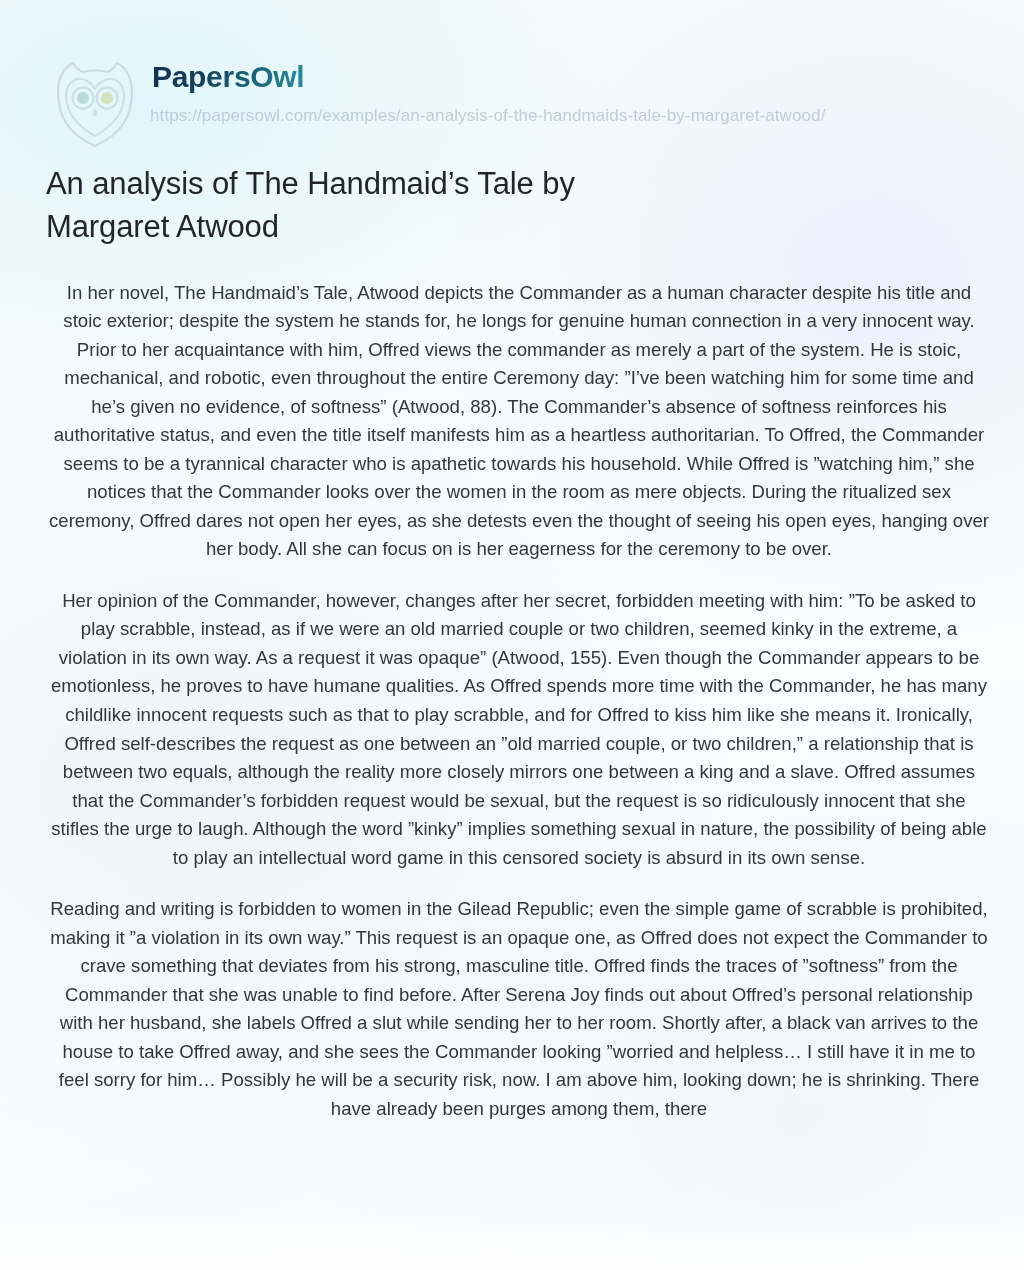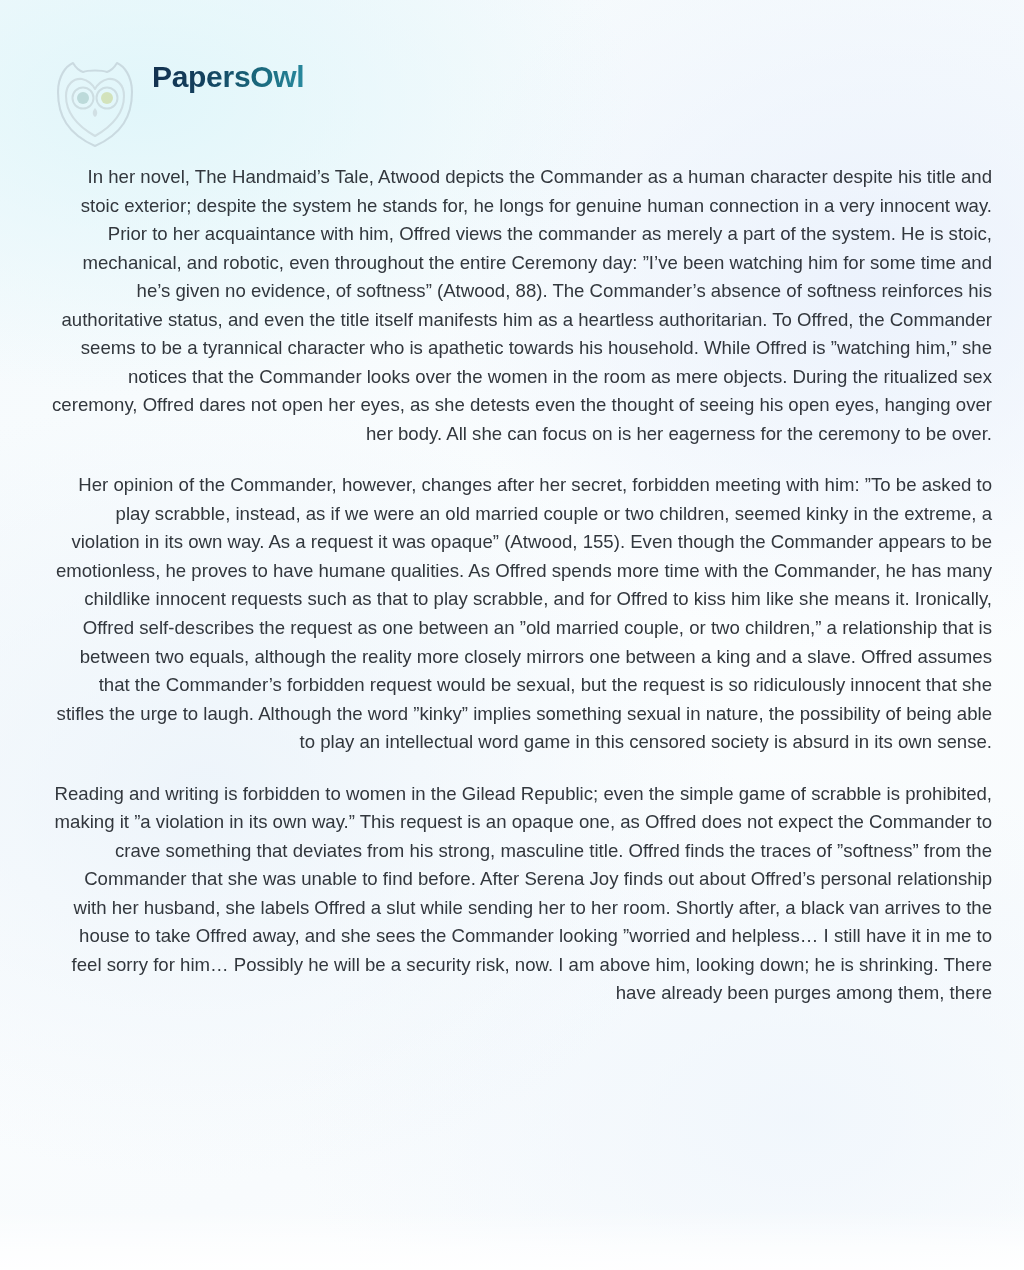--- a/index.html
+++ b/index.html
@@ -89,21 +89,21 @@
     max-width: 660px;
     letter-spacing: -0.1px;
   }
 
   .para {
     font-size: 18.6px;
     line-height: 1.535;
     color: #32373d;
     margin: 0 0 23px 0;
     letter-spacing: 0.0px;
-    text-align: right;
+    text-align: center;
   }
   .para:last-child { margin-bottom: 12px; }
 
   
   #bottom-fade {
     position: absolute;
     left: 0;
     bottom: 0;
     width: 1024px;
     height: 60px;
@@ -132,23 +132,25 @@
 
         <circle cx="55" cy="40" r="10.5" fill="none" stroke="#bccacf" stroke-width="2"></circle>
         <circle cx="55" cy="40" r="6" fill="#c3cf7c" opacity="0.9"></circle>
 
         <path d="M43 50 C40 53 40 57 43 59 C46 57 46 53 43 50 Z" fill="#c3ced3"></path>
       </svg>
     </div>
 
     <div id="brand-name">PapersOwl</div>
 
+    <a id="source-url" href="#">https://papersowl.com/examples/an-analysis-of-the-handmaids-tale-by-margaret-atwood/</a>
   </div>
 
   <div id="article">
+    <h1 id="article-title">An analysis of The Handmaid’s Tale by Margaret Atwood</h1>
 
     <p class="para">In her novel, The Handmaid’s Tale, Atwood depicts the Commander as a human character despite his title and stoic exterior; despite the system he stands for, he longs for genuine human connection in a very innocent way. Prior to her acquaintance with him, Offred views the commander as merely a part of the system. He is stoic, mechanical, and robotic, even throughout the entire Ceremony day: ”I’ve been watching him for some time and he’s given no evidence, of softness” (Atwood, 88). The Commander’s absence of softness reinforces his authoritative status, and even the title itself manifests him as a heartless authoritarian. To Offred, the Commander seems to be a tyrannical character who is apathetic towards his household. While Offred is ”watching him,” she notices that the Commander looks over the women in the room as mere objects. During the ritualized sex ceremony, Offred dares not open her eyes, as she detests even the thought of seeing his open eyes, hanging over her body. All she can focus on is her eagerness for the ceremony to be over.</p>
     <p class="para">Her opinion of the Commander, however, changes after her secret, forbidden meeting with him: ”To be asked to play scrabble, instead, as if we were an old married couple or two children, seemed kinky in the extreme, a violation in its own way. As a request it was opaque” (Atwood, 155). Even though the Commander appears to be emotionless, he proves to have humane qualities. As Offred spends more time with the Commander, he has many childlike innocent requests such as that to play scrabble, and for Offred to kiss him like she means it. Ironically, Offred self-describes the request as one between an ”old married couple, or two children,” a relationship that is between two equals, although the reality more closely mirrors one between a king and a slave. Offred assumes that the Commander’s forbidden request would be sexual, but the request is so ridiculously innocent that she stifles the urge to laugh. Although the word ”kinky” implies something sexual in nature, the possibility of being able to play an intellectual word game in this censored society is absurd in its own sense.</p>
     <p class="para">Reading and writing is forbidden to women in the Gilead Republic; even the simple game of scrabble is prohibited, making it ”a violation in its own way.” This request is an opaque one, as Offred does not expect the Commander to crave something that deviates from his strong, masculine title. Offred finds the traces of ”softness” from the Commander that she was unable to find before. After Serena Joy finds out about Offred’s personal relationship with her husband, she labels Offred a slut while sending her to her room. Shortly after, a black van arrives to the house to take Offred away, and she sees the Commander looking ”worried and helpless… I still have it in me to feel sorry for him… Possibly he will be a security risk, now. I am above him, looking down; he is shrinking. There have already been purges among them, there</p>
   </div>
 
   <div id="bottom-fade"></div>
 
 </div>
 

